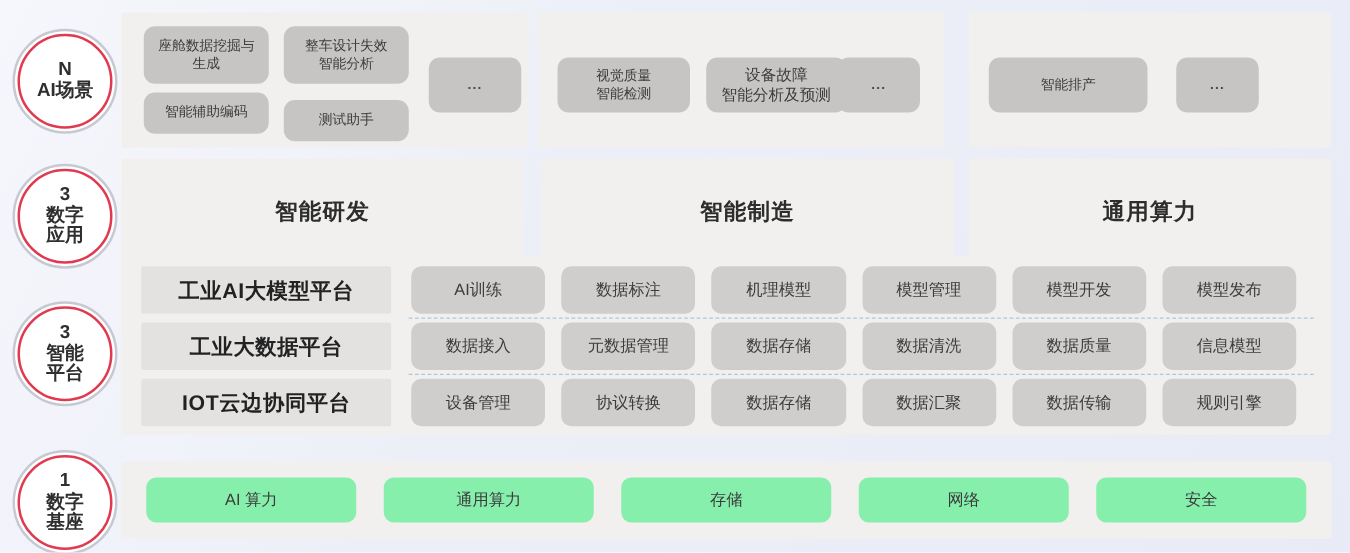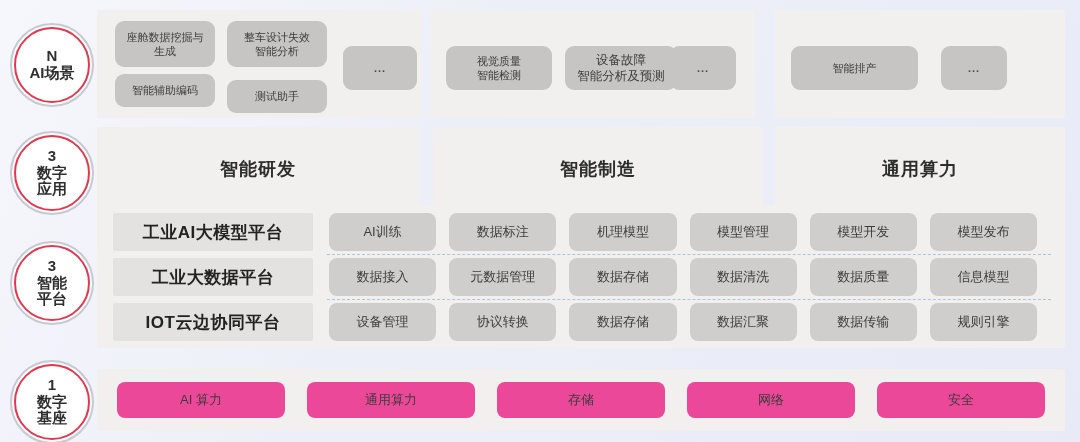--- a/index.html
+++ b/index.html
@@ -69,21 +69,21 @@
     font-size:13px; color:#3c3c3c;
   }
   .dash { position:absolute; left:230px; right:14px; border-top:1px dashed #a7c7e3; height:0; }
   .dash.d1 { top:49px; }
   .dash.d2 { top:94px; }
 
   
   .p-r4 { left:97px; top:369px; width:968px; height:62px;
           display:flex; align-items:center; gap:22px; padding:0 20px; }
   .fbox {
-    flex:1; height:36px; background:#ec4899; border-radius:8px;
+    flex:1; height:36px; background:#86efac; border-radius:8px;
     display:flex; align-items:center; justify-content:center;
     font-size:13px; color:#3c3c3c;
   }
 </style>
 </head>
 <body>
 
 <div class="badge b1">N
 AI场景</div>
 <div class="badge b2">3

